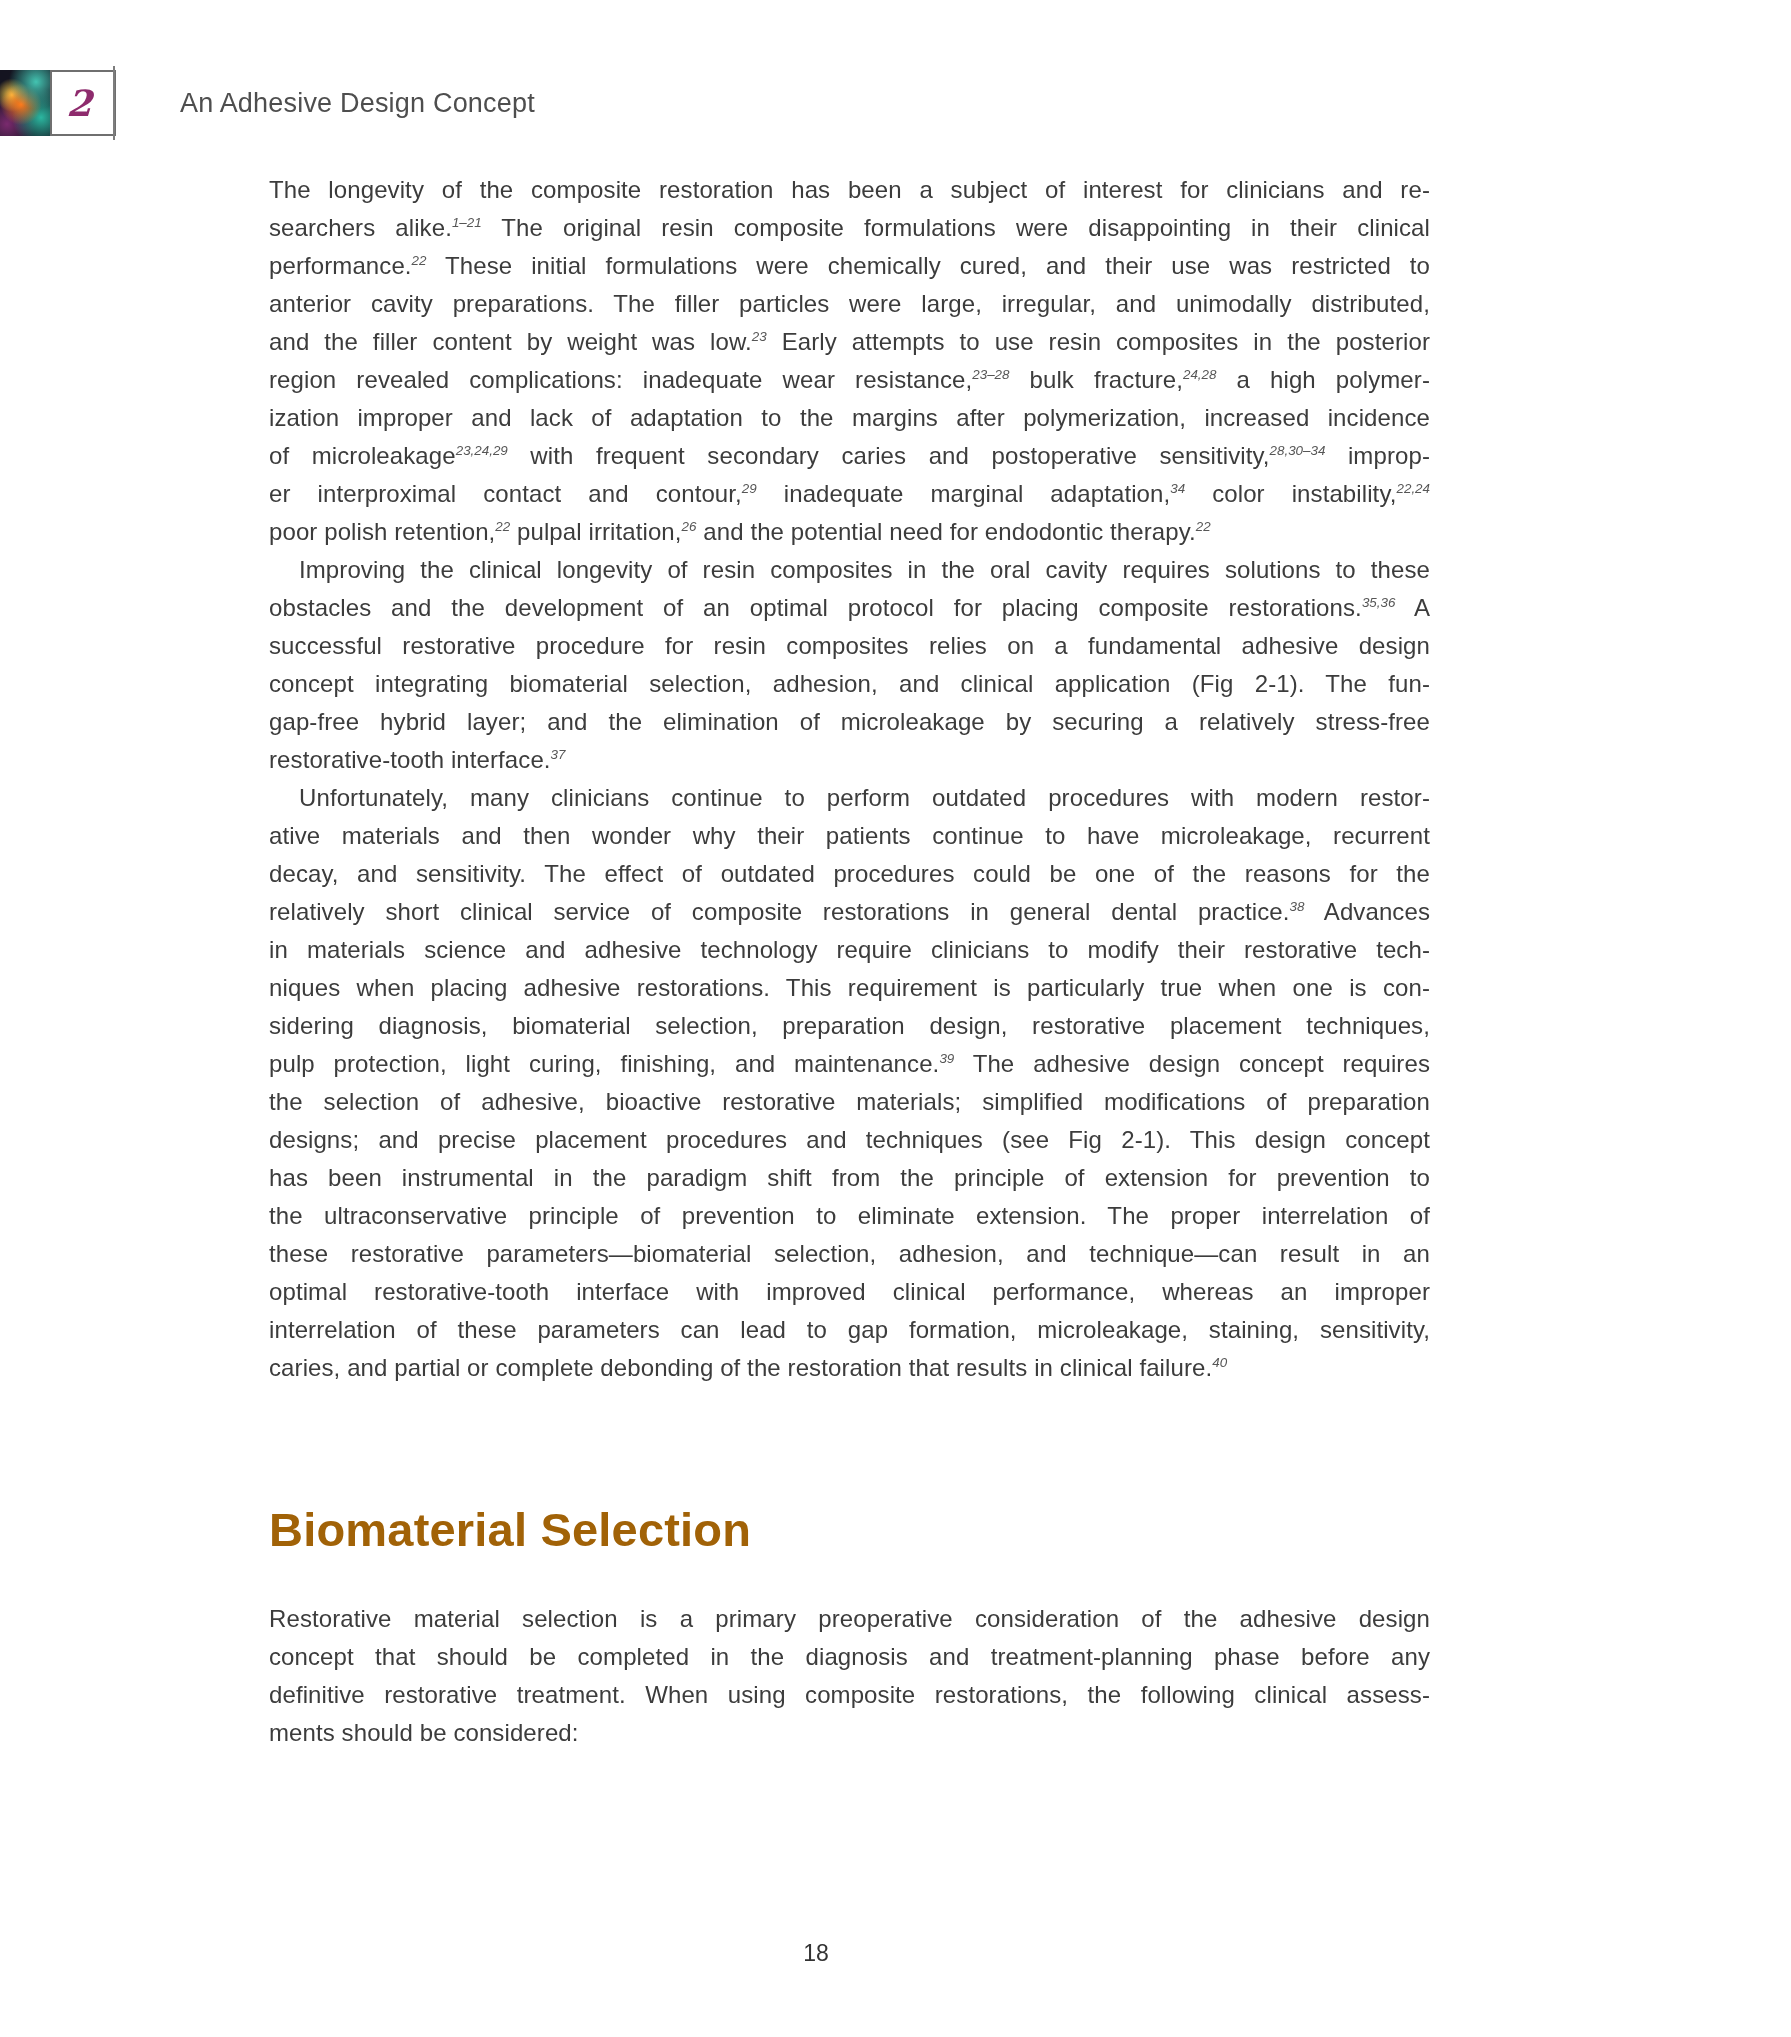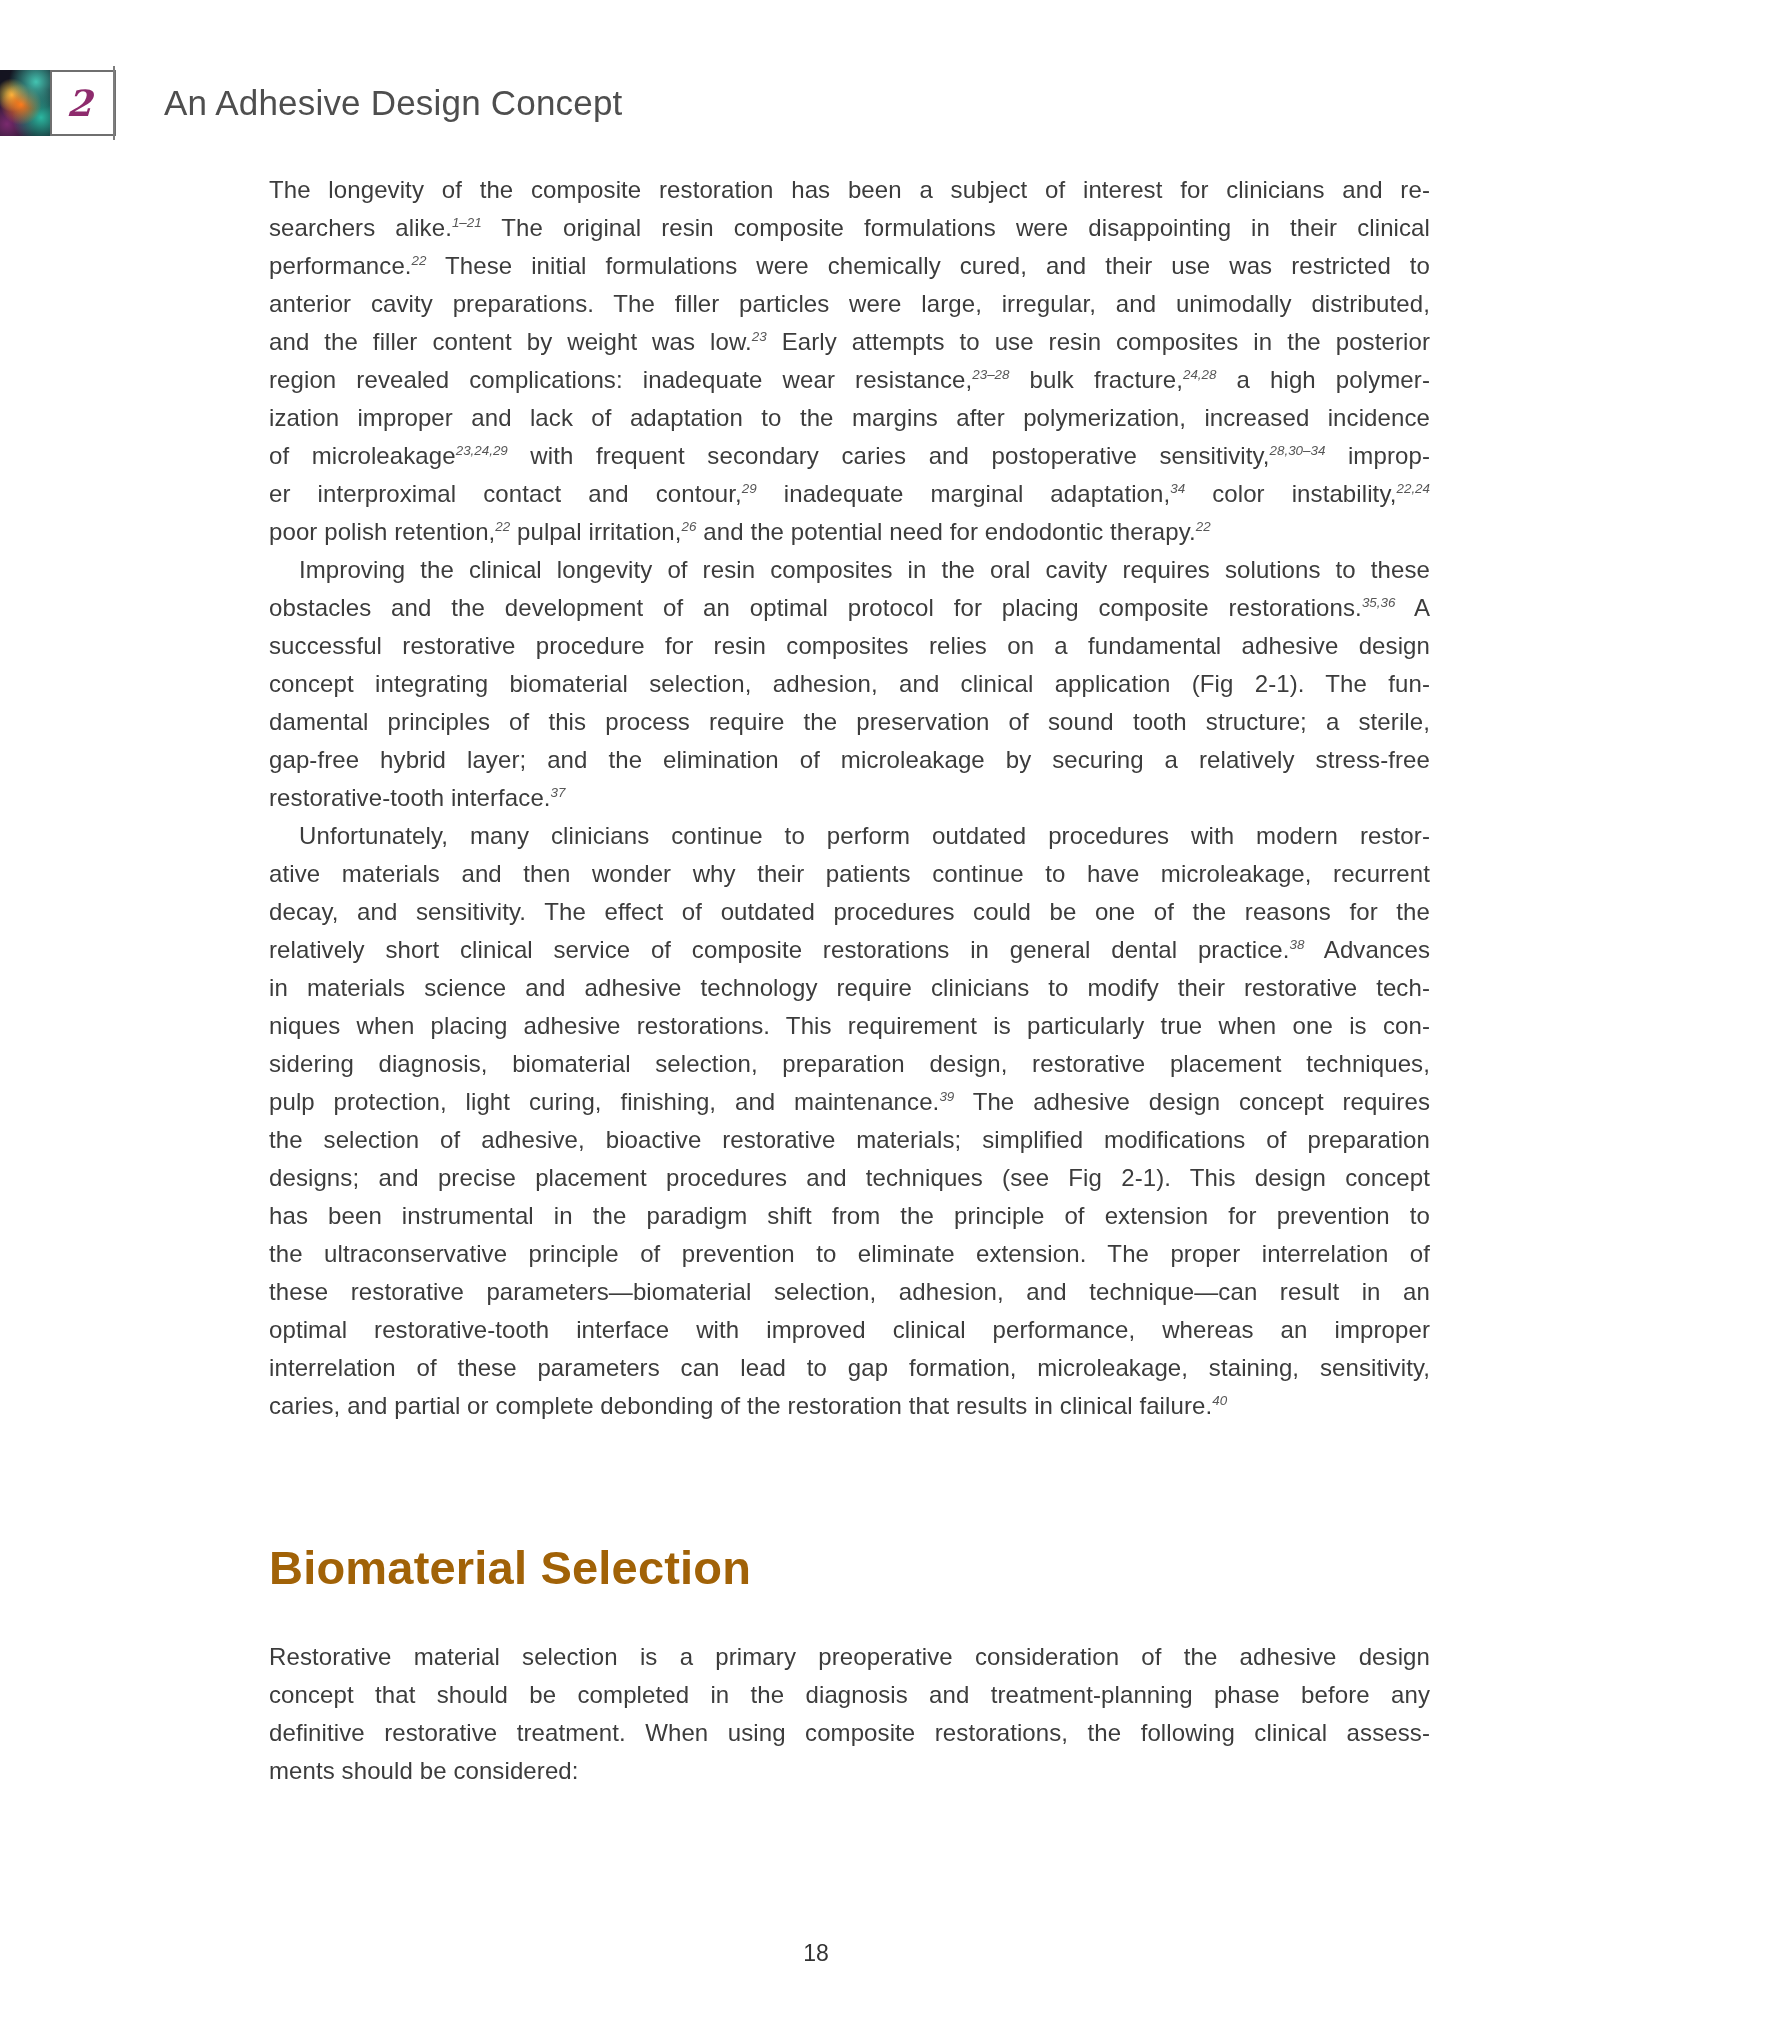--- a/index.html
+++ b/index.html
@@ -23,21 +23,21 @@
   .chapnum-box {
     width:62px; height:62px; border:2px solid #6f6f6f; background:#fff;
     display:flex; align-items:center; justify-content:center;
   }
   .chapnum {
     font-family:"DejaVu Serif", serif; font-style:italic; font-weight:bold;
     font-size:36px; color:#8e2b6d; transform:skewX(-6deg);
   }
   .header-divider { position:absolute; left:113px; top:-4px; width:2px; height:74px; background:#7d7d7d; }
   .chaptitle {
-    margin-left:48px; align-self:center; font-size:35px; color:#4e4e4e; letter-spacing:0.2px;
+    margin-left:64px; align-self:center; font-size:27px; color:#4e4e4e; letter-spacing:0.2px;
   }
 
   
   .text-col { position:absolute; left:269px; top:171px; width:1161px; color:#3c3c3c; }
   .para { margin:0; padding:0; }
   .line {
     font-size:24px; line-height:38px; height:38px; overflow:hidden;
     text-align:justify; text-align-last:justify; letter-spacing:0.1px;
   }
   .line.last { text-align-last:left; }
@@ -83,21 +83,20 @@
           <div class="line">ization improper and lack of adaptation to the margins after polymerization, increased incidence</div>
           <div class="line">of microleakage<sup>23,24,29</sup> with frequent secondary caries and postoperative sensitivity,<sup>28,30–34</sup> improp-</div>
           <div class="line">er interproximal contact and contour,<sup>29</sup> inadequate marginal adaptation,<sup>34</sup> color instability,<sup>22,24</sup></div>
           <div class="line last">poor polish retention,<sup>22</sup> pulpal irritation,<sup>26</sup> and the potential need for endodontic therapy.<sup>22</sup></div>
         </div>
         <div class="para">
           <div class="line indent">Improving the clinical longevity of resin composites in the oral cavity requires solutions to these</div>
           <div class="line">obstacles and the development of an optimal protocol for placing composite restorations.<sup>35,36</sup> A</div>
           <div class="line">successful restorative procedure for resin composites relies on a fundamental adhesive design</div>
           <div class="line">concept integrating biomaterial selection, adhesion, and clinical application (Fig 2-1). The fun-</div>
-          <div class="line">damental principles of this process require the preservation of sound tooth structure; a sterile,</div>
           <div class="line">gap-free hybrid layer; and the elimination of microleakage by securing a relatively stress-free</div>
           <div class="line last">restorative-tooth interface.<sup>37</sup></div>
         </div>
         <div class="para">
           <div class="line indent">Unfortunately, many clinicians continue to perform outdated procedures with modern restor-</div>
           <div class="line">ative materials and then wonder why their patients continue to have microleakage, recurrent</div>
           <div class="line">decay, and sensitivity. The effect of outdated procedures could be one of the reasons for the</div>
           <div class="line">relatively short clinical service of composite restorations in general dental practice.<sup>38</sup> Advances</div>
           <div class="line">in materials science and adhesive technology require clinicians to modify their restorative tech-</div>
           <div class="line">niques when placing adhesive restorations. This requirement is particularly true when one is con-</div>

